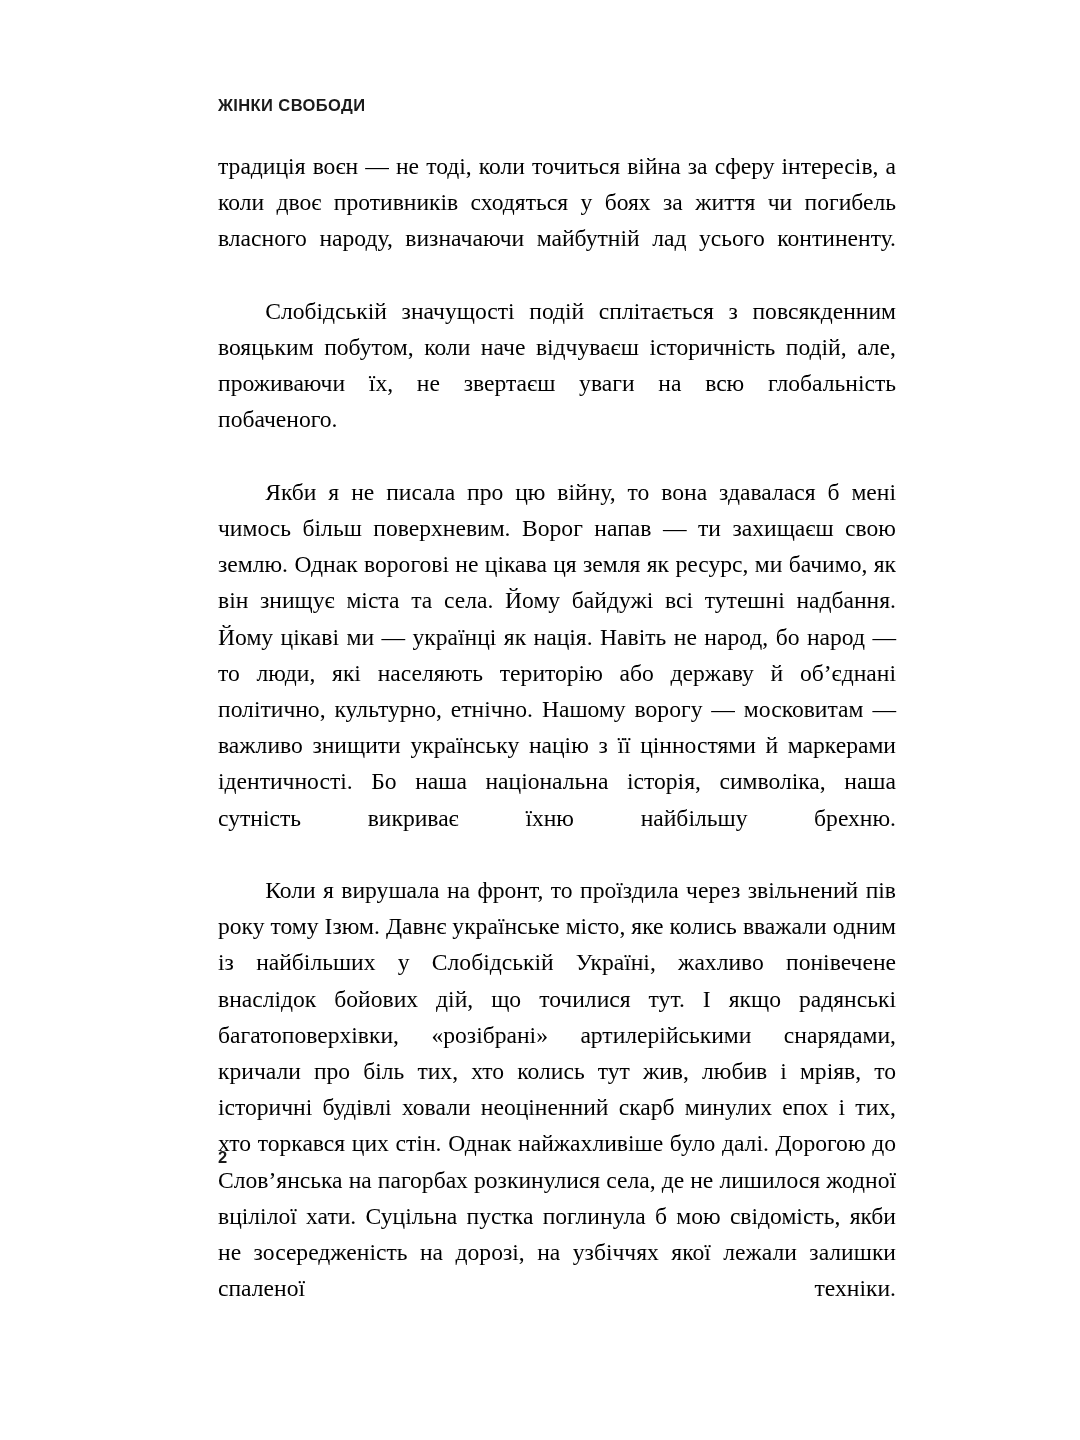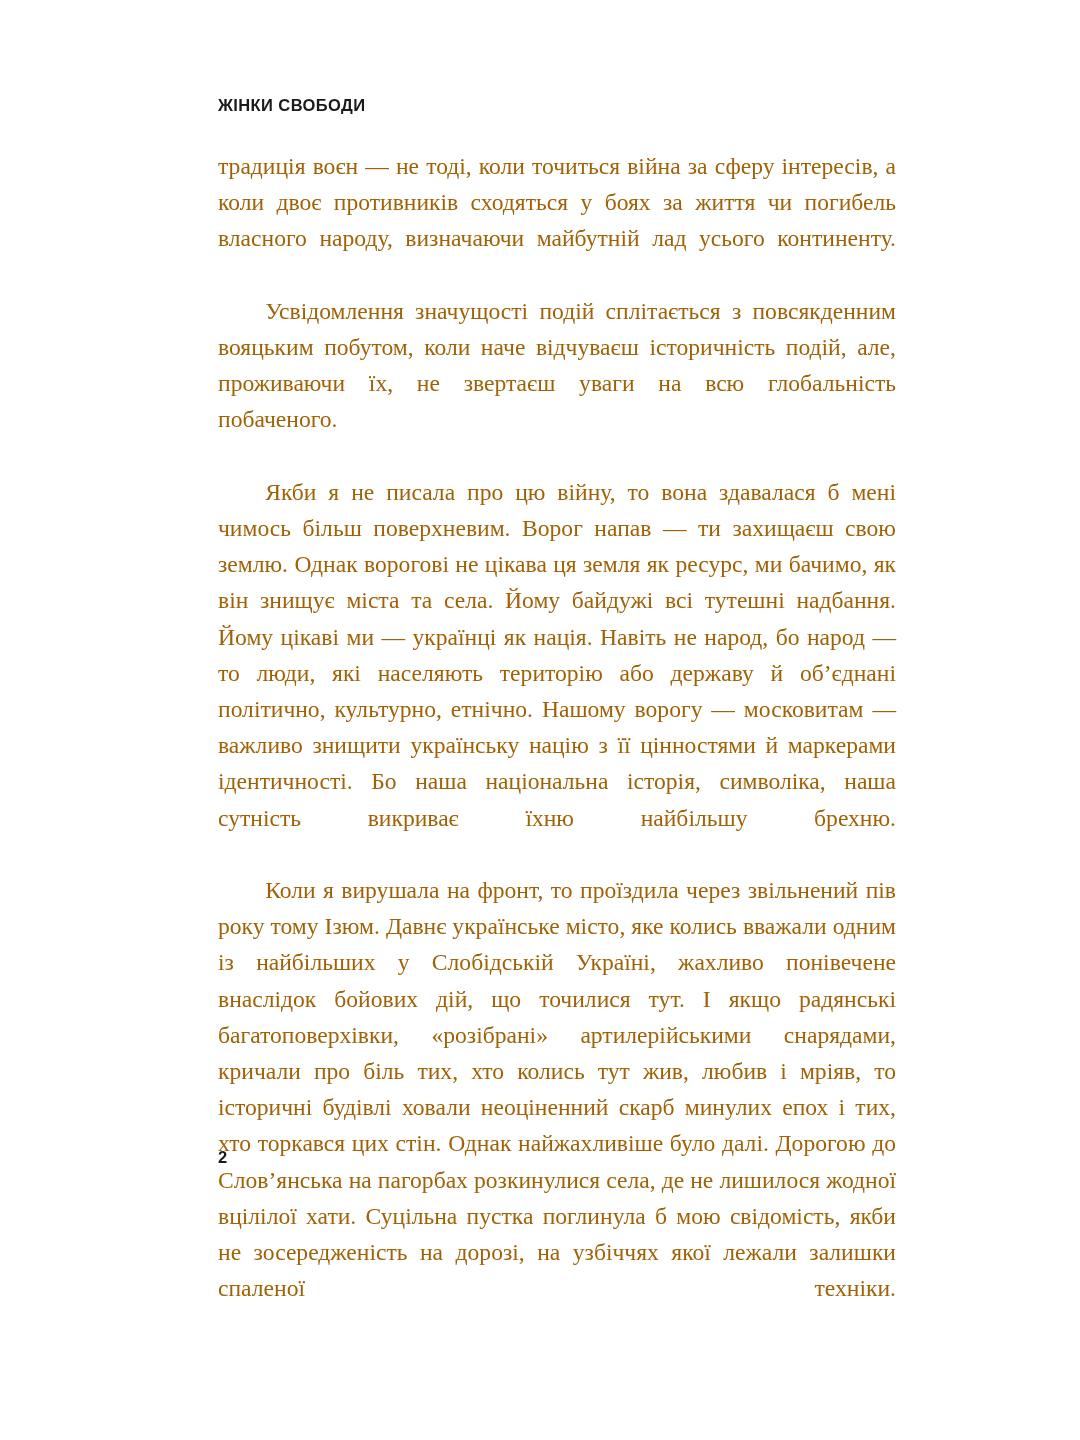--- a/index.html
+++ b/index.html
@@ -36,21 +36,21 @@
 
   
   .textblock {
     position: absolute;
     left: 218px;
     top: 148px;
     width: 678px;
     font-family: "Liberation Serif", "DejaVu Serif", serif;
     font-size: 23.6px;
     line-height: 36.2px;
-    color: #a16207;
+    color: #000000;
     text-align: justify;
     text-justify: inter-word;
     -webkit-hyphens: none;
     hyphens: none;
   }
 
   .textblock p {
     margin: 0;
     text-indent: 0;
   }
@@ -80,20 +80,20 @@
 </style>
 </head>
 <body>
 
 <div class="page">
 
   <div class="running-head">ЖІНКИ СВОБОДИ</div>
 
   <div class="textblock">
     <p>традиція воєн — не тоді, коли точиться війна за сферу інтересів, а коли двоє противників сходяться у боях за життя чи погибель власного народу, визначаючи майбутній лад усього континенту.</p>
-    <p class="indented">Усвідомлення значущості подій сплітається з повсякденним вояцьким побутом, коли наче відчуваєш історичність подій, але, проживаючи їх, не звертаєш уваги на всю глобальність побаченого.</p>
+    <p class="indented">Слобідській значущості подій сплітається з повсякденним вояцьким побутом, коли наче відчуваєш історичність подій, але, проживаючи їх, не звертаєш уваги на всю глобальність побаченого.</p>
     <p class="indented">Якби я не писала про цю війну, то вона здавалася б мені чимось більш поверхневим. Ворог напав — ти захищаєш свою землю. Однак ворогові не цікава ця земля як ресурс, ми бачимо, як він знищує міста та села. Йому байдужі всі тутешні надбання. Йому цікаві ми — українці як нація. Навіть не народ, бо народ — то люди, які населяють територію або державу й об’єднані політично, культурно, етнічно. Нашому ворогу — московитам — важливо знищити українську націю з її цінностями й маркерами ідентичності. Бо наша національна історія, символіка, наша сутність викриває їхню найбільшу брехню.</p>
     <p class="indented">Коли я вирушала на фронт, то проїздила через звільнений пів року тому Ізюм. Давнє українське місто, яке колись вважали одним із найбільших у Слобідській Україні, жахливо понівечене внаслідок бойових дій, що точилися тут. І якщо радянські багатоповерхівки, «розібрані» артилерійськими снарядами, кричали про біль тих, хто колись тут жив, любив і мріяв, то історичні будівлі ховали неоціненний скарб минулих епох і тих, хто торкався цих стін. Однак найжахливіше було далі. Дорогою до Слов’янська на пагорбах розкинулися села, де не лишилося жодної вцілілої хати. Суцільна пустка поглинула б мою свідомість, якби не зосередженість на дорозі, на узбіччях якої лежали залишки спаленої техніки.</p>
   </div>
 
   <div class="folio">2</div>
 
 </div>
 
 </body></html>

